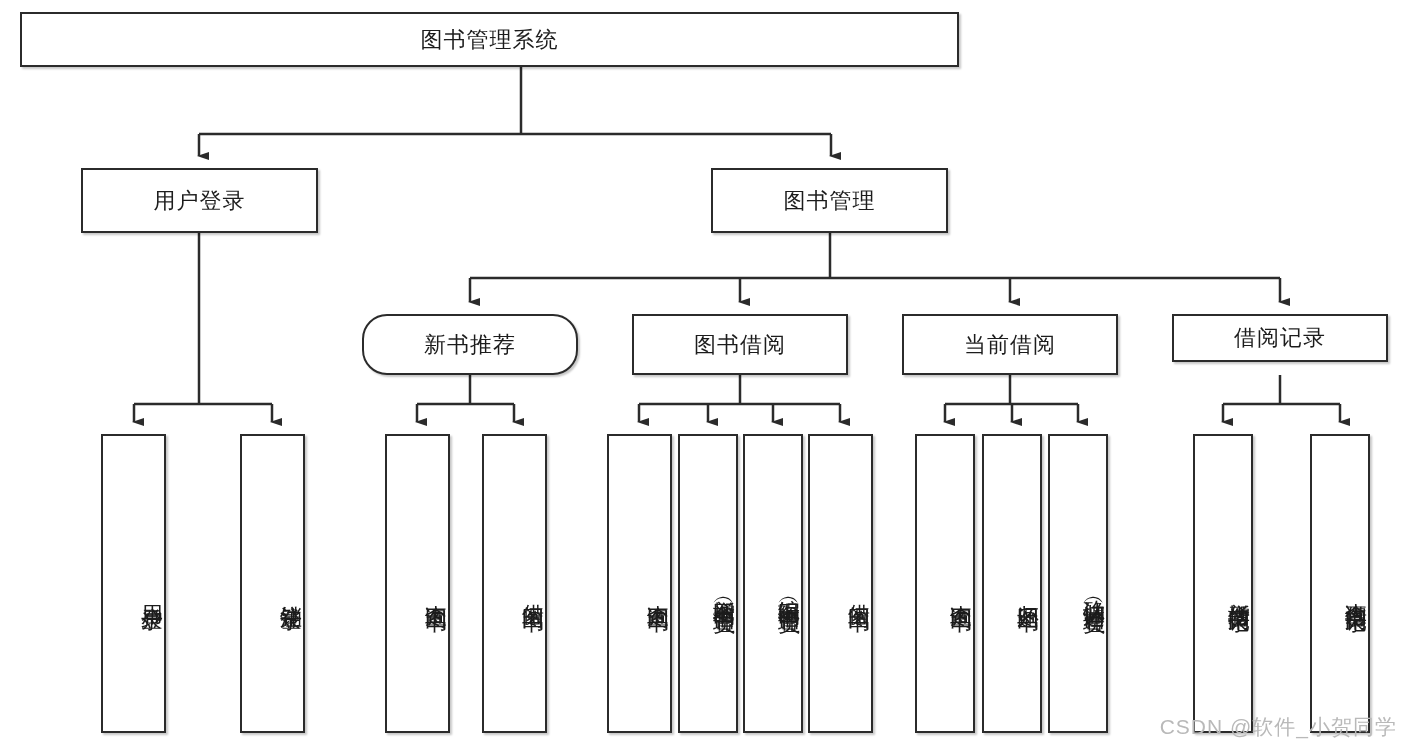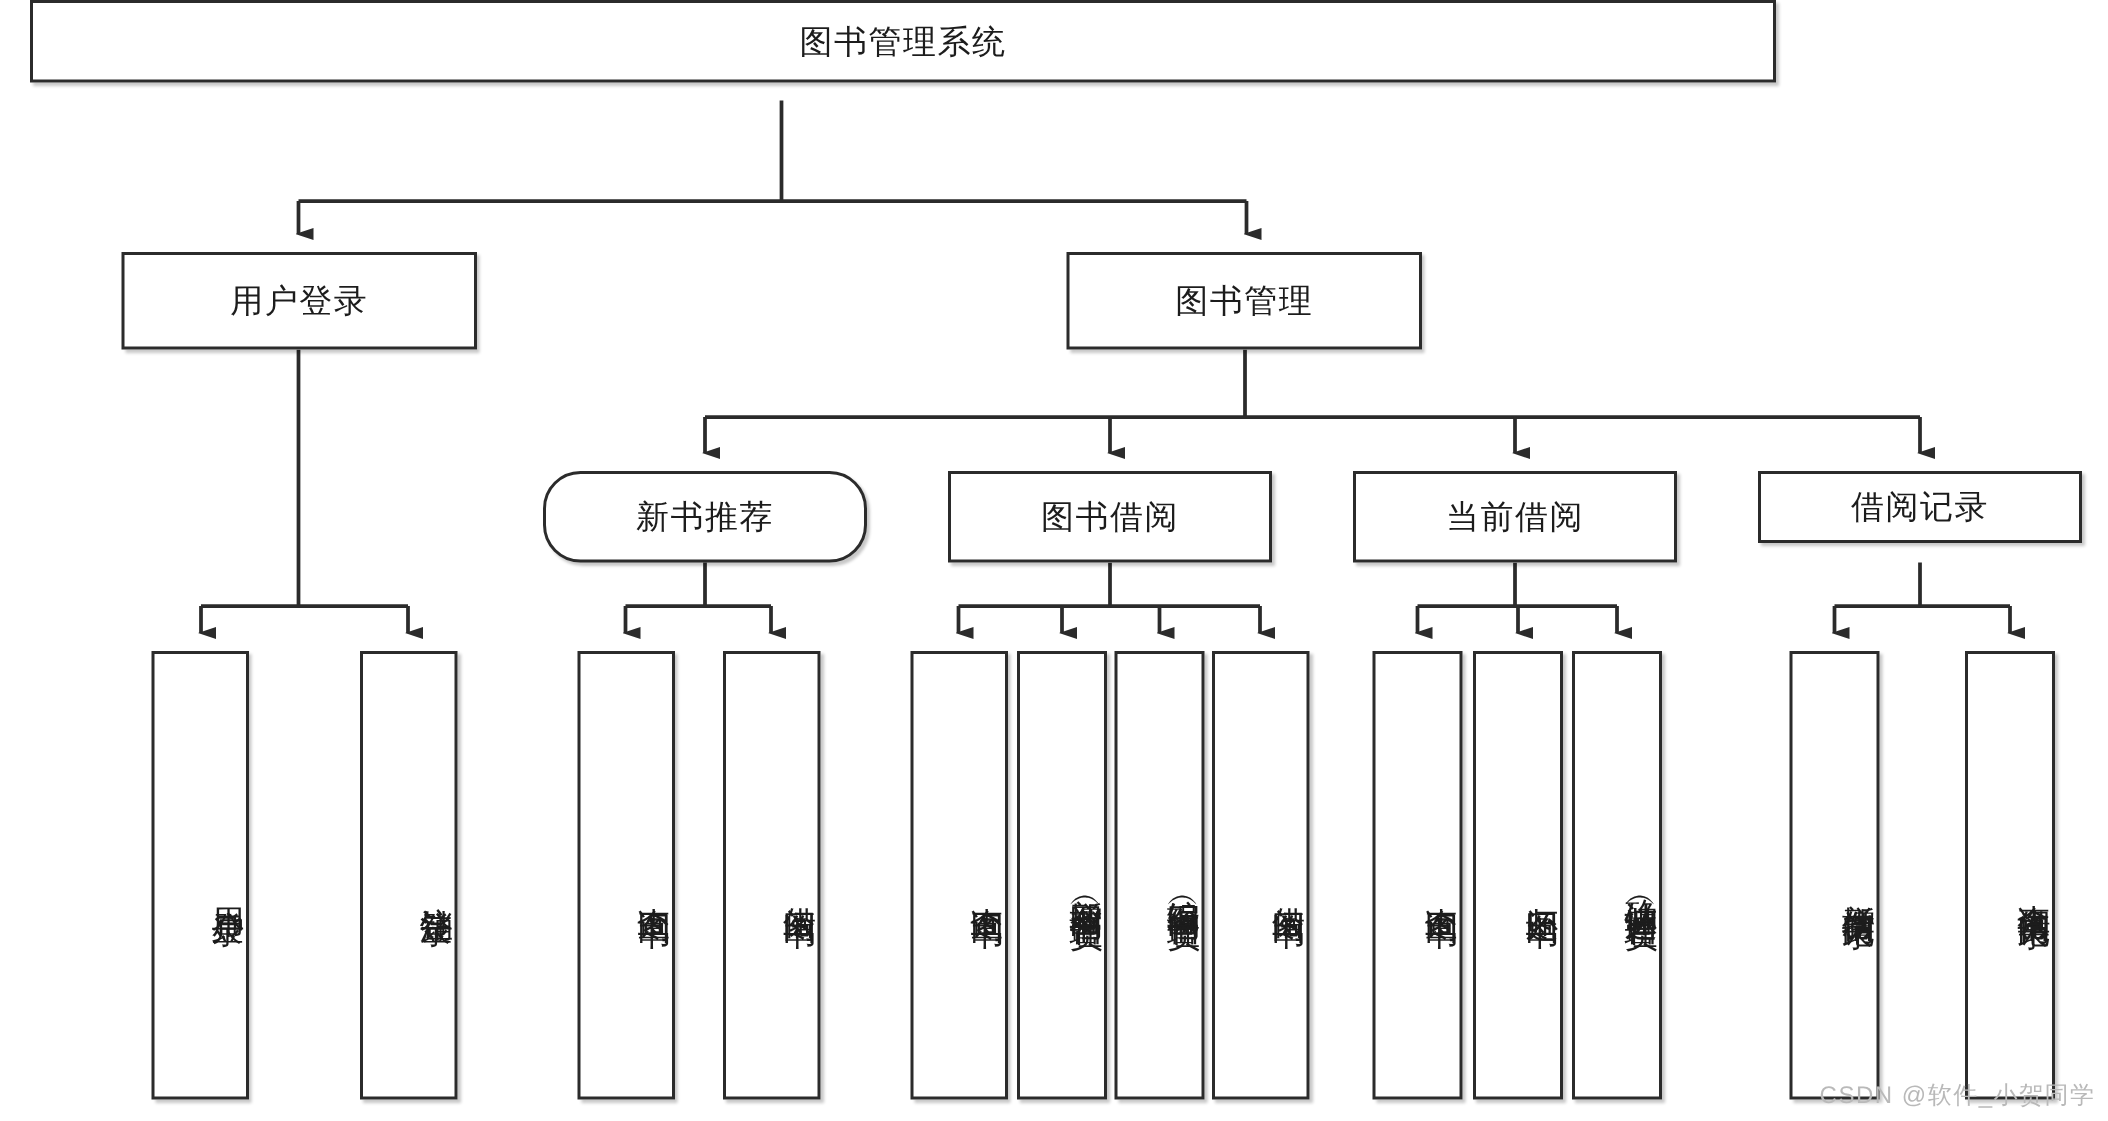--- a/index.html
+++ b/index.html
@@ -51,21 +51,21 @@
     line-height: 1.05;
   }
   .node .label {
     display: block;
     white-space: pre-line;
   }
   .watermark {
     position: absolute;
     right: 8px;
     bottom: 6px;
-    font-size: 16px;
+    font-size: 21px;
     color: #b9b9b9;
     letter-spacing: 1px;
     user-select: none;
   }
 </style>
 </head>
 <body>
 
 <div id="canvas">
 
@@ -112,21 +112,21 @@
       <path d="M1012,404 L1012,422" marker-end="url(#arrow)"></path>
       <path d="M1078,404 L1078,422" marker-end="url(#arrow)"></path>
 
       <path d="M1280,375 L1280,404"></path>
       <path d="M1223,404 L1340,404"></path>
       <path d="M1223,404 L1223,422" marker-end="url(#arrow)"></path>
       <path d="M1340,404 L1340,422" marker-end="url(#arrow)"></path>
     </g>
   </svg>
 
-  <div class="node horizontal" style="left:20px; top:0; width:1164px; height:55px;font-family:Liberation Serif, serif;">
+  <div class="node horizontal" style="left:20px; top:12px; width:939px; height:55px;font-family:Liberation Serif, serif;">
     <span class="label">图书管理系统</span>
   </div>
 
   <div class="node horizontal" style="left:81px; top:168px; width:237px; height:65px;">
     <span class="label">用户登录</span>
   </div>
   <div class="node horizontal" style="left:711px; top:168px; width:237px; height:65px;text-align:right;">
     <span class="label">图书管理</span>
   </div>
 

